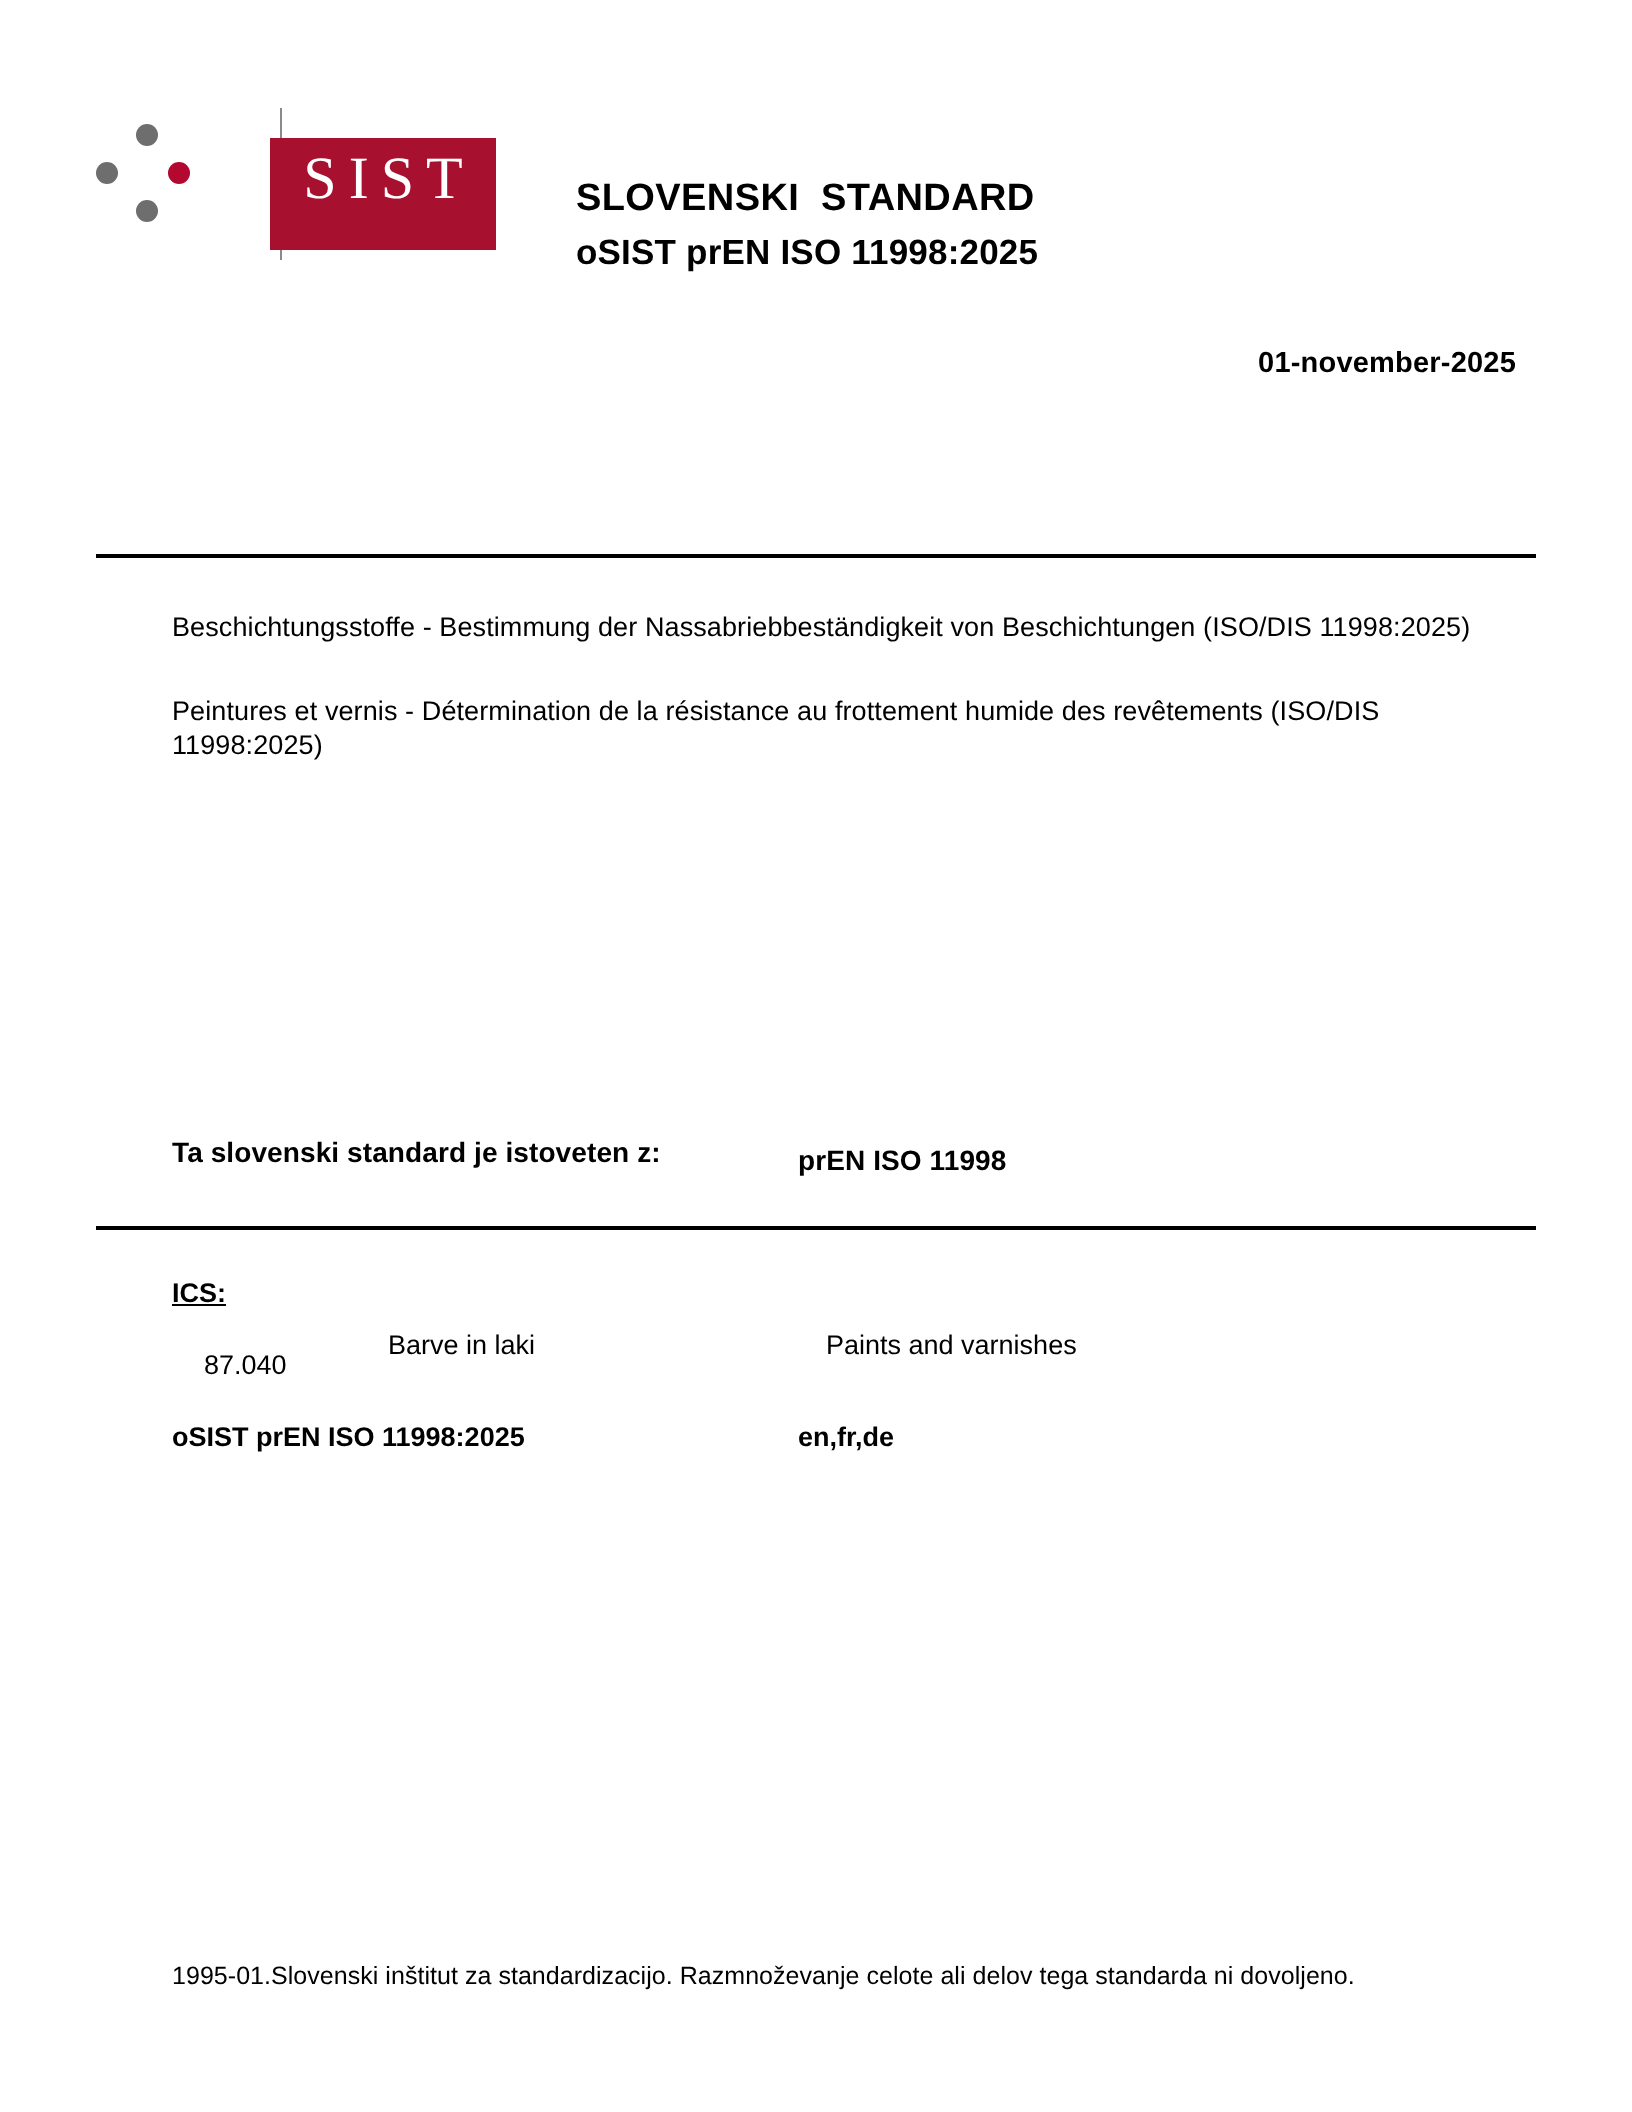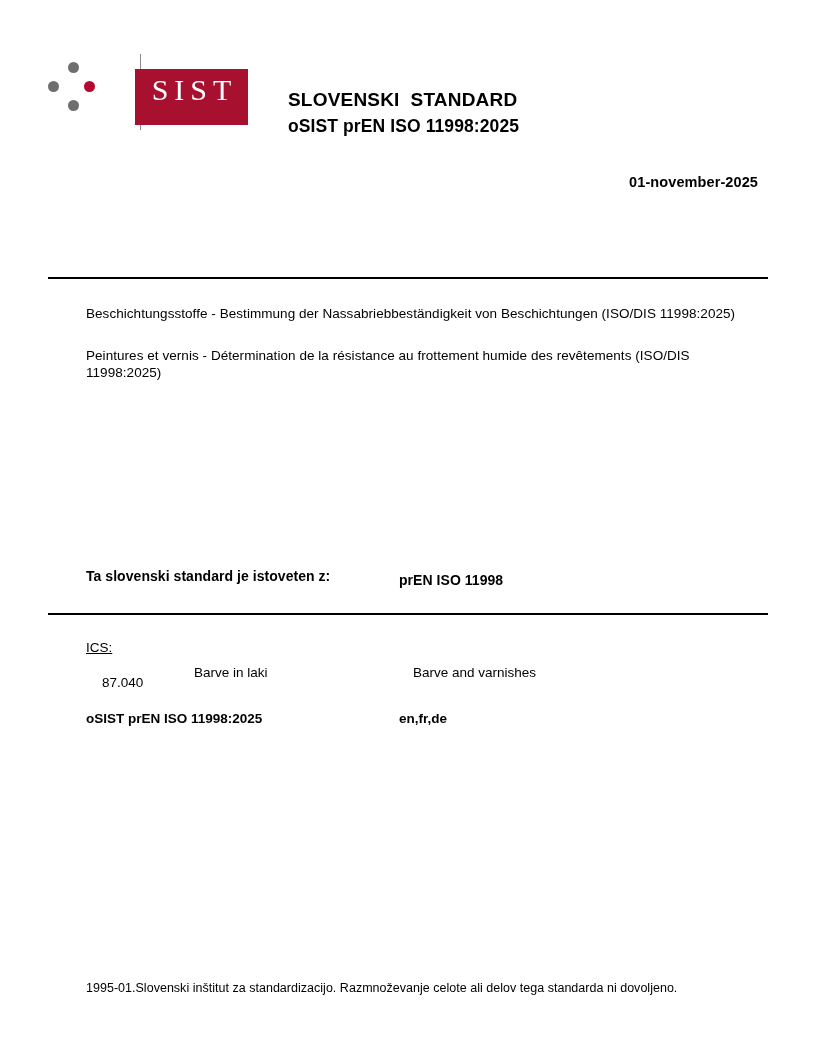--- a/index.html
+++ b/index.html
@@ -165,21 +165,21 @@
 
   
   .ics {
     position: absolute;
     left: 86px;
     top: 638px;
     width: 660px;
   }
   .ics-label {
     font-size: 13.5px;
-    font-weight: normal;
+    font-weight: bold;
     text-decoration: underline;
     display: inline-block;
   }
   .ics-row {
     position: relative;
     margin-top: 9px;
     height: 18px;
     font-size: 13.5px;
   }
   .ics-code {
@@ -269,21 +269,21 @@
     <span class="eq-value">prEN ISO 11998</span>
   </div>
 
   <div class="rule rule-middle"></div>
 
   <div class="ics">
     <span class="ics-label">ICS:</span>
     <div class="ics-row">
       <span class="ics-code">87.040</span>
       <span class="ics-sl">Barve in laki</span>
-      <span class="ics-en">Barve and varnishes</span>
+      <span class="ics-en">Paints and varnishes</span>
     </div>
   </div>
 
   <div class="designation">
     <span class="desig-id">oSIST prEN ISO 11998:2025</span>
     <span class="desig-langs">en,fr,de</span>
   </div>
 
   <div class="footer">1995-01.Slovenski inštitut za standardizacijo. Razmnoževanje celote ali delov tega standarda ni dovoljeno.</div>
 

